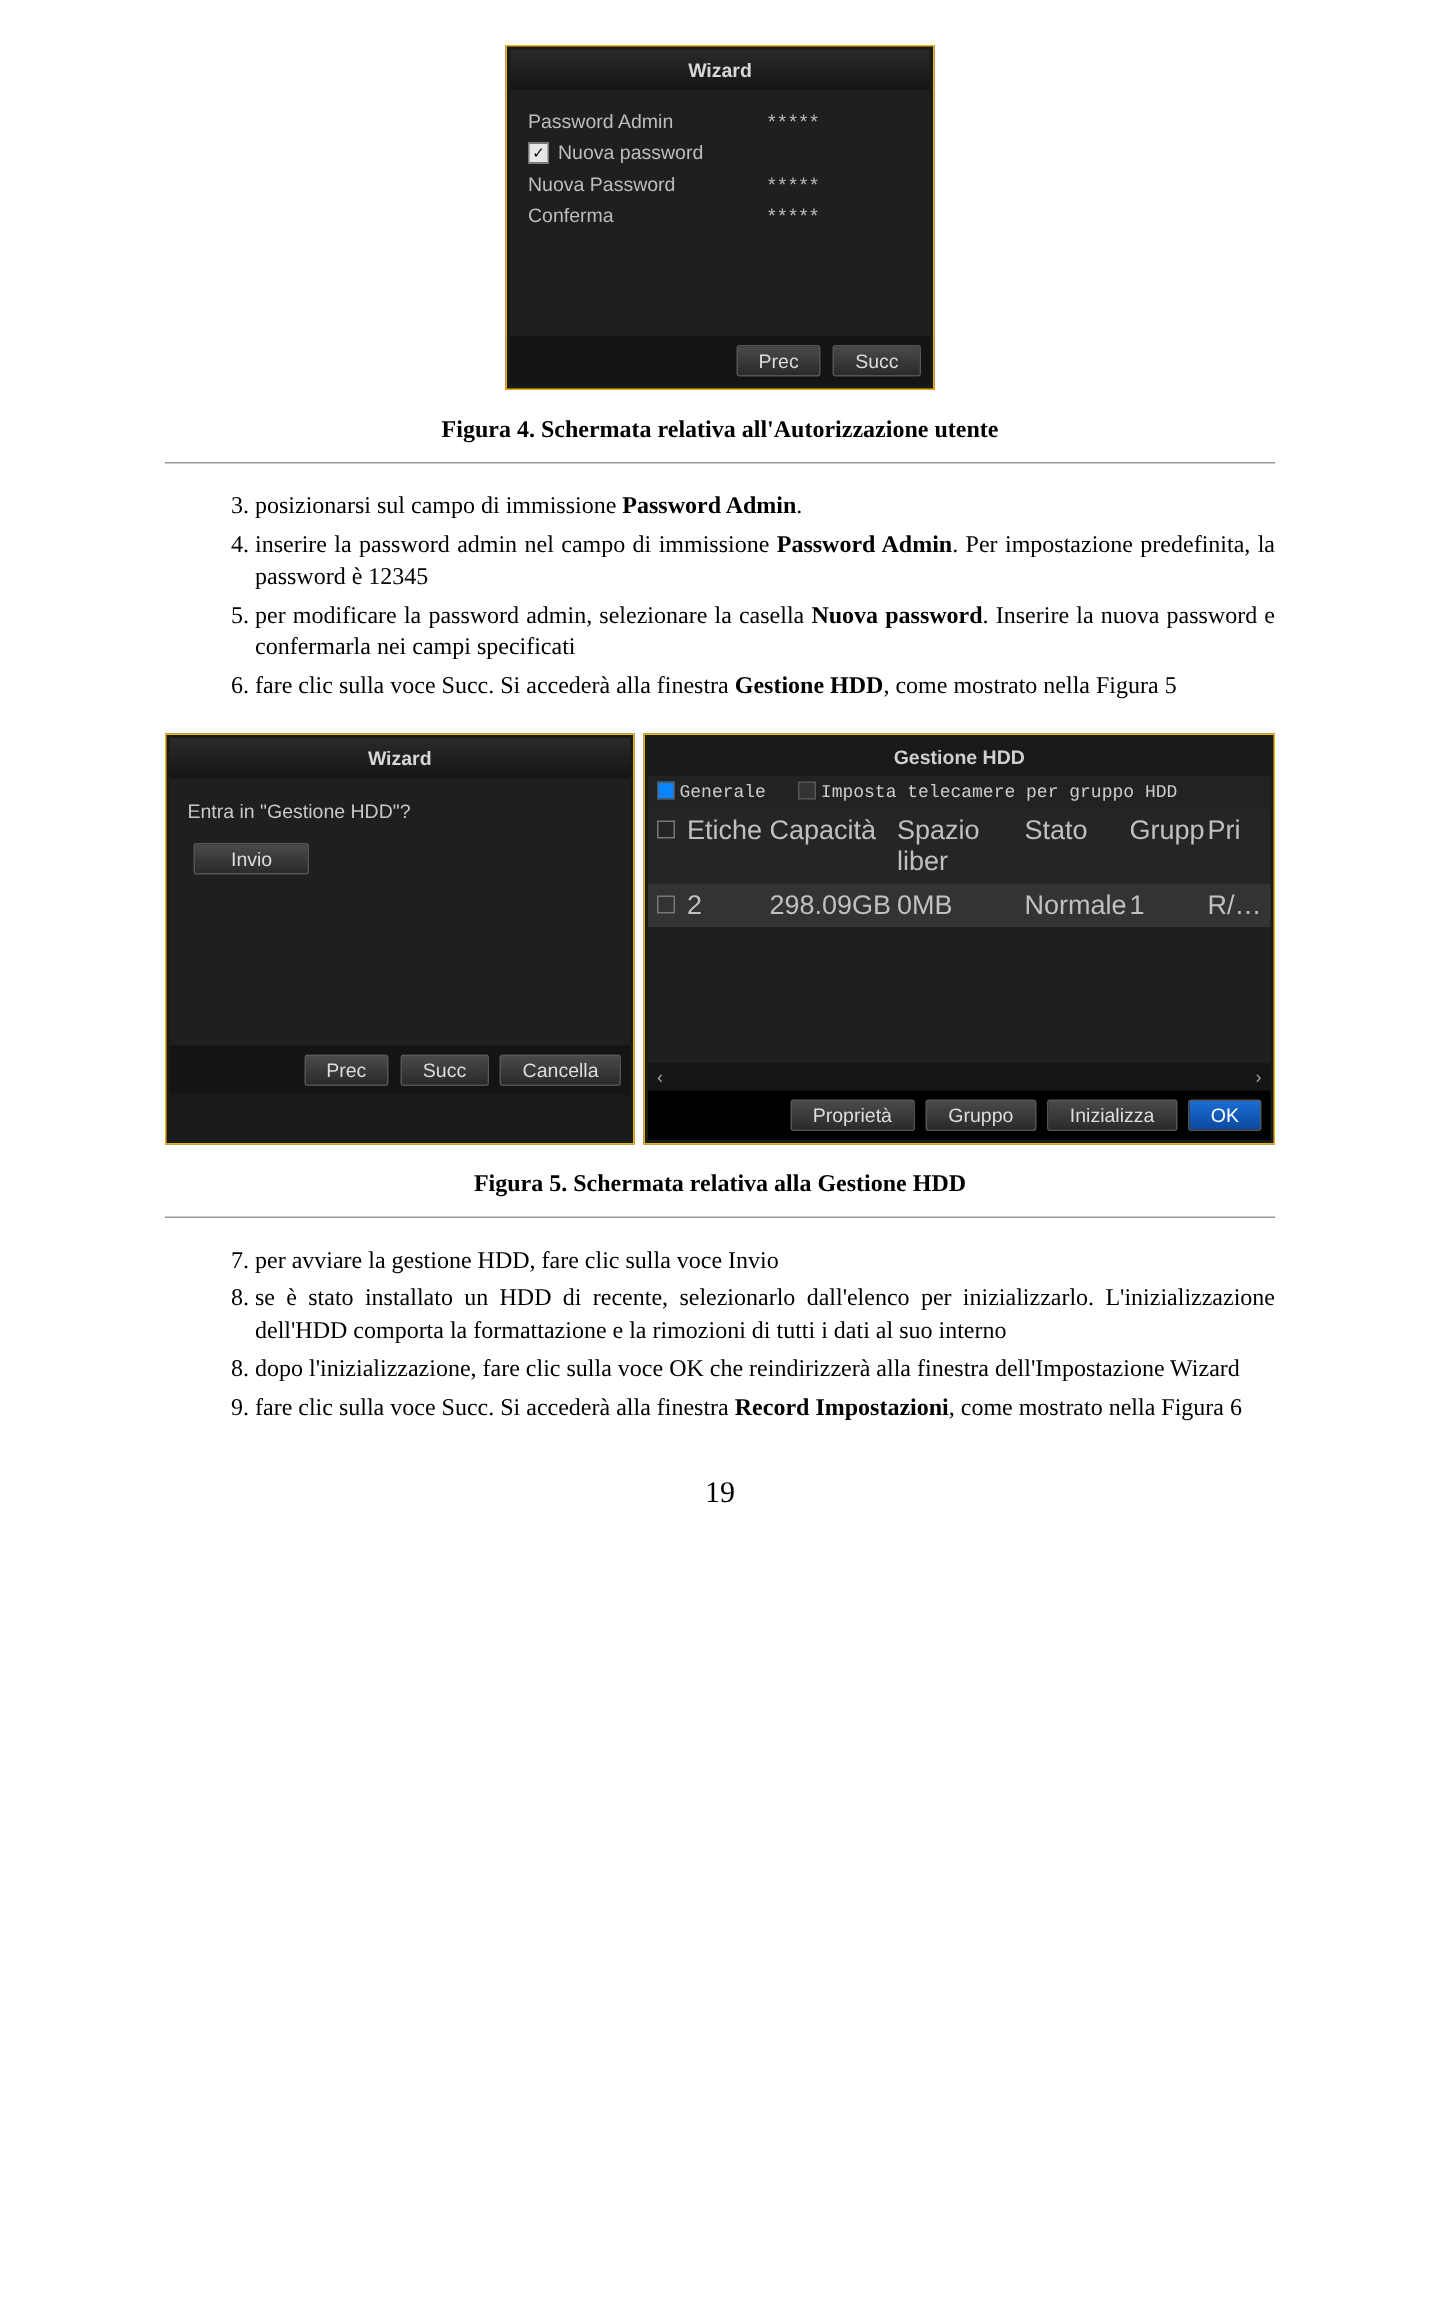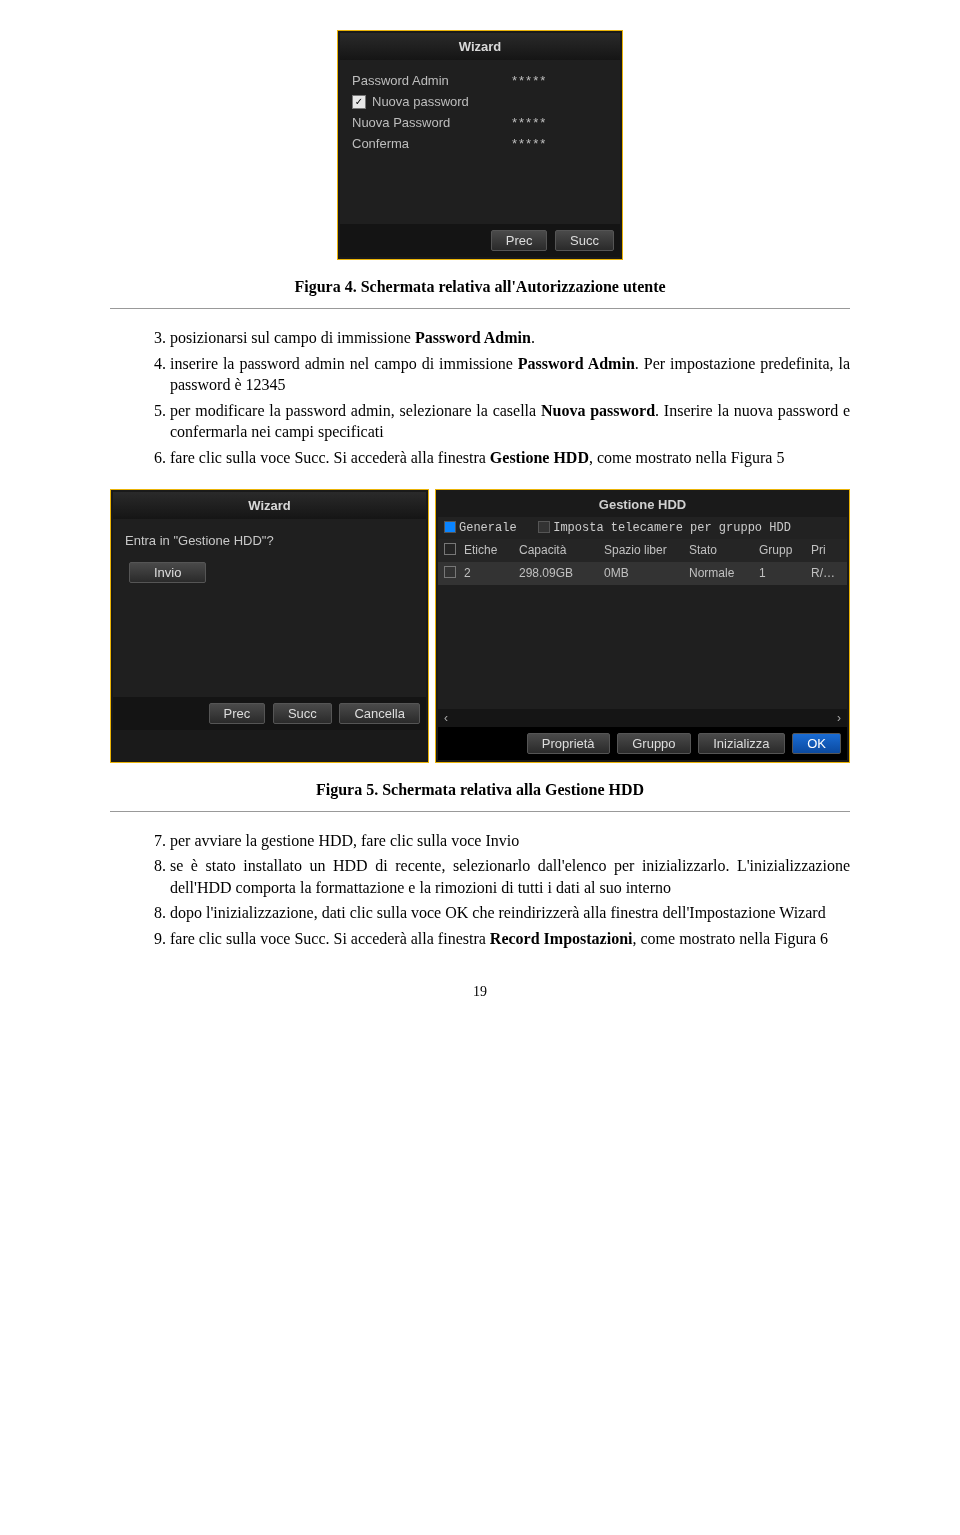--- a/index.html
+++ b/index.html
@@ -131,21 +131,21 @@
     display:inline-block;
     width:10px;height:10px;
     background:#0a84ff;
     border:1px solid #555;
     margin-right:3px;
     vertical-align: middle;
   }
   .tab-chk.off { background:#333; }
   .hdd-grid {
     background: #1f1f1f;
-    font-size: 12px;
+    font-size: 18px;
     color:#c0c0c0;
     min-height: 170px;
   }
   .hdd-header-row, .hdd-data-row {
     display: flex;
     padding: 4px 6px;
   }
   .hdd-header-row { background:#252525; }
   .hdd-data-row { background:#333; }
   .hc1 { flex: 0 0 20px; }
@@ -174,21 +174,21 @@
   }
   .panel-body-q {
     background:#1f1f1f;
     padding:14px 12px;
     color:#c8c8c8;
     height:150px;
   }
   .pagenum {
     text-align:center;
     margin-top: 34px;
-    font-size:14px;
+    font-size:20px;
   }
 </style>
 </head>
 <body>
 
 <div class="page">
 
   <div class="fig-wrap">
     <div class="wizard-window" style="width:280px">
       <div class="wizard-titlebar">Wizard</div>
@@ -282,19 +282,19 @@
       </div>
     </div>
   </div>
 
   <div class="caption">Figura 5. Schermata relativa alla Gestione HDD</div>
   <hr class="sep">
 
   <ol class="steps" start="7">
     <li>per avviare la gestione HDD, fare clic sulla voce Invio</li>
     <li>se è stato installato un HDD di recente, selezionarlo dall'elenco per inizializzarlo. L'inizializzazione dell'HDD comporta la formattazione e la rimozioni di tutti i dati al suo interno</li>
-    <li value="8">dopo l'inizializzazione, dati clic sulla voce OK che reindirizzerà alla finestra dell'Impostazione Wizard</li>
+    <li value="8">dopo l'inizializzazione, fare clic sulla voce OK che reindirizzerà alla finestra dell'Impostazione Wizard</li>
     <li value="9"><span>fare clic sulla voce Succ. Si accederà alla finestra </span><span class="bold">Record Impostazioni</span><span>, come mostrato nella Figura 6</span></li>
   </ol>
 
   <div class="pagenum">19</div>
 
 </div>
 
 </body></html>

